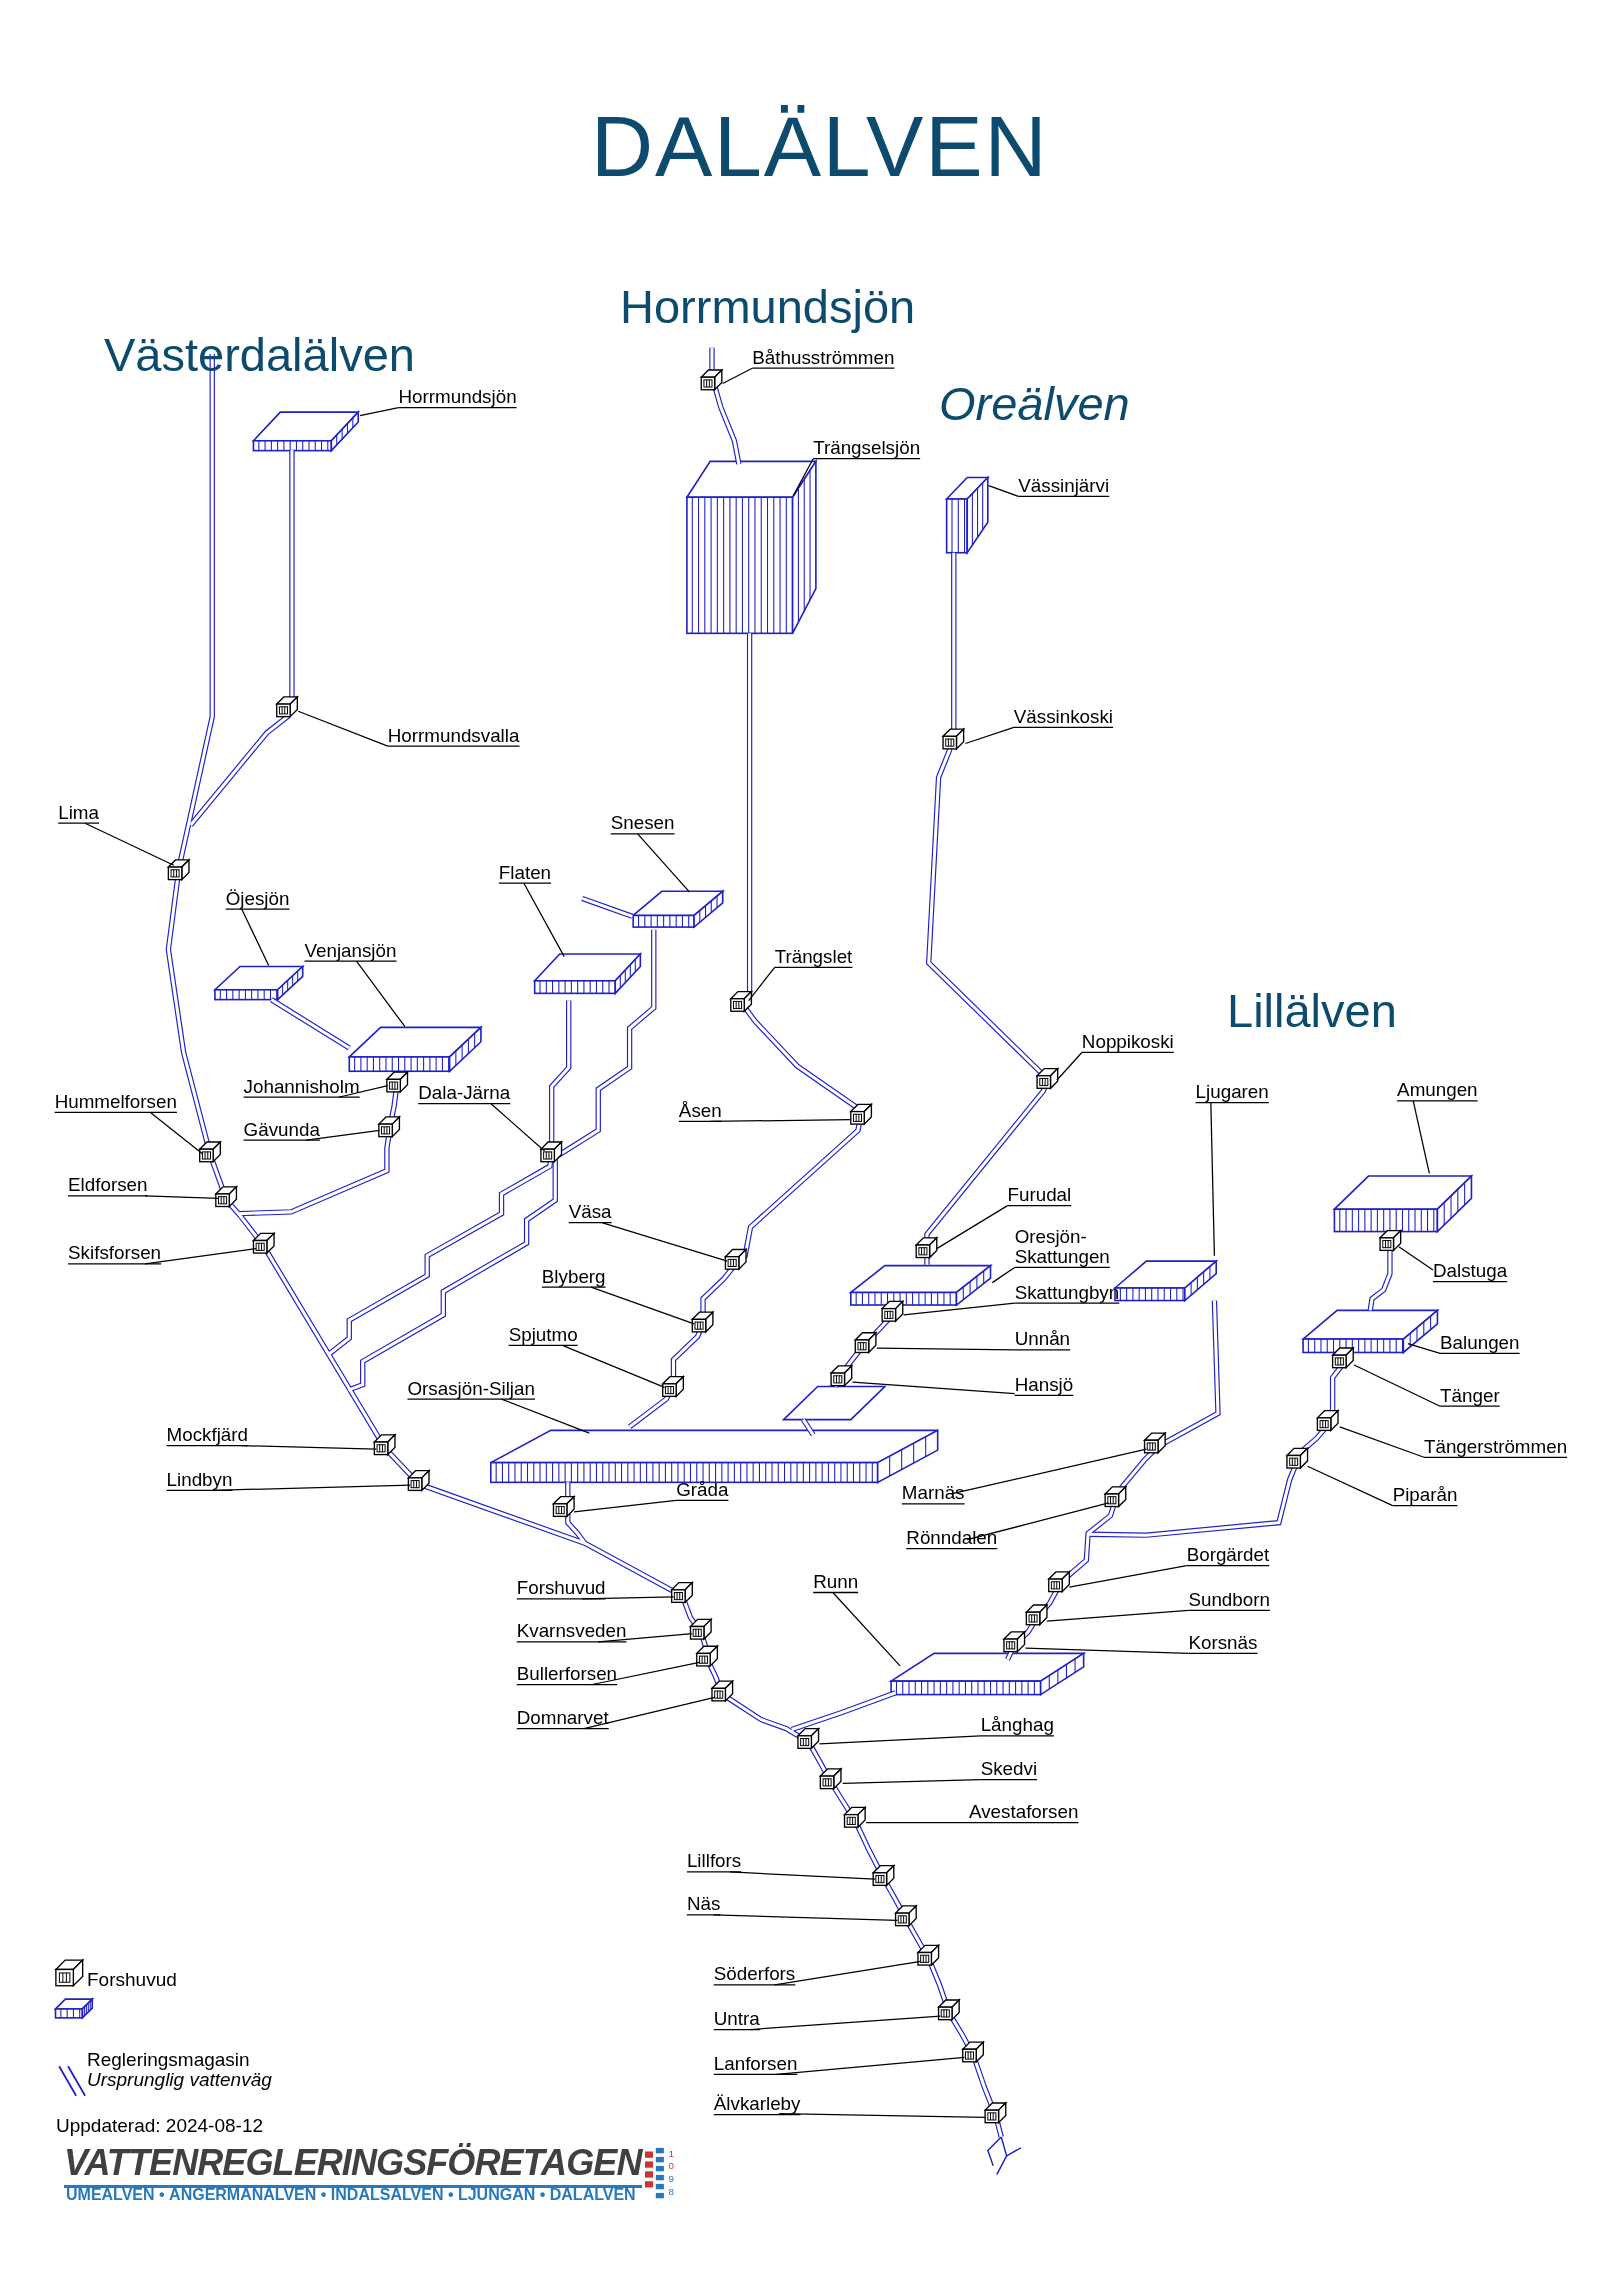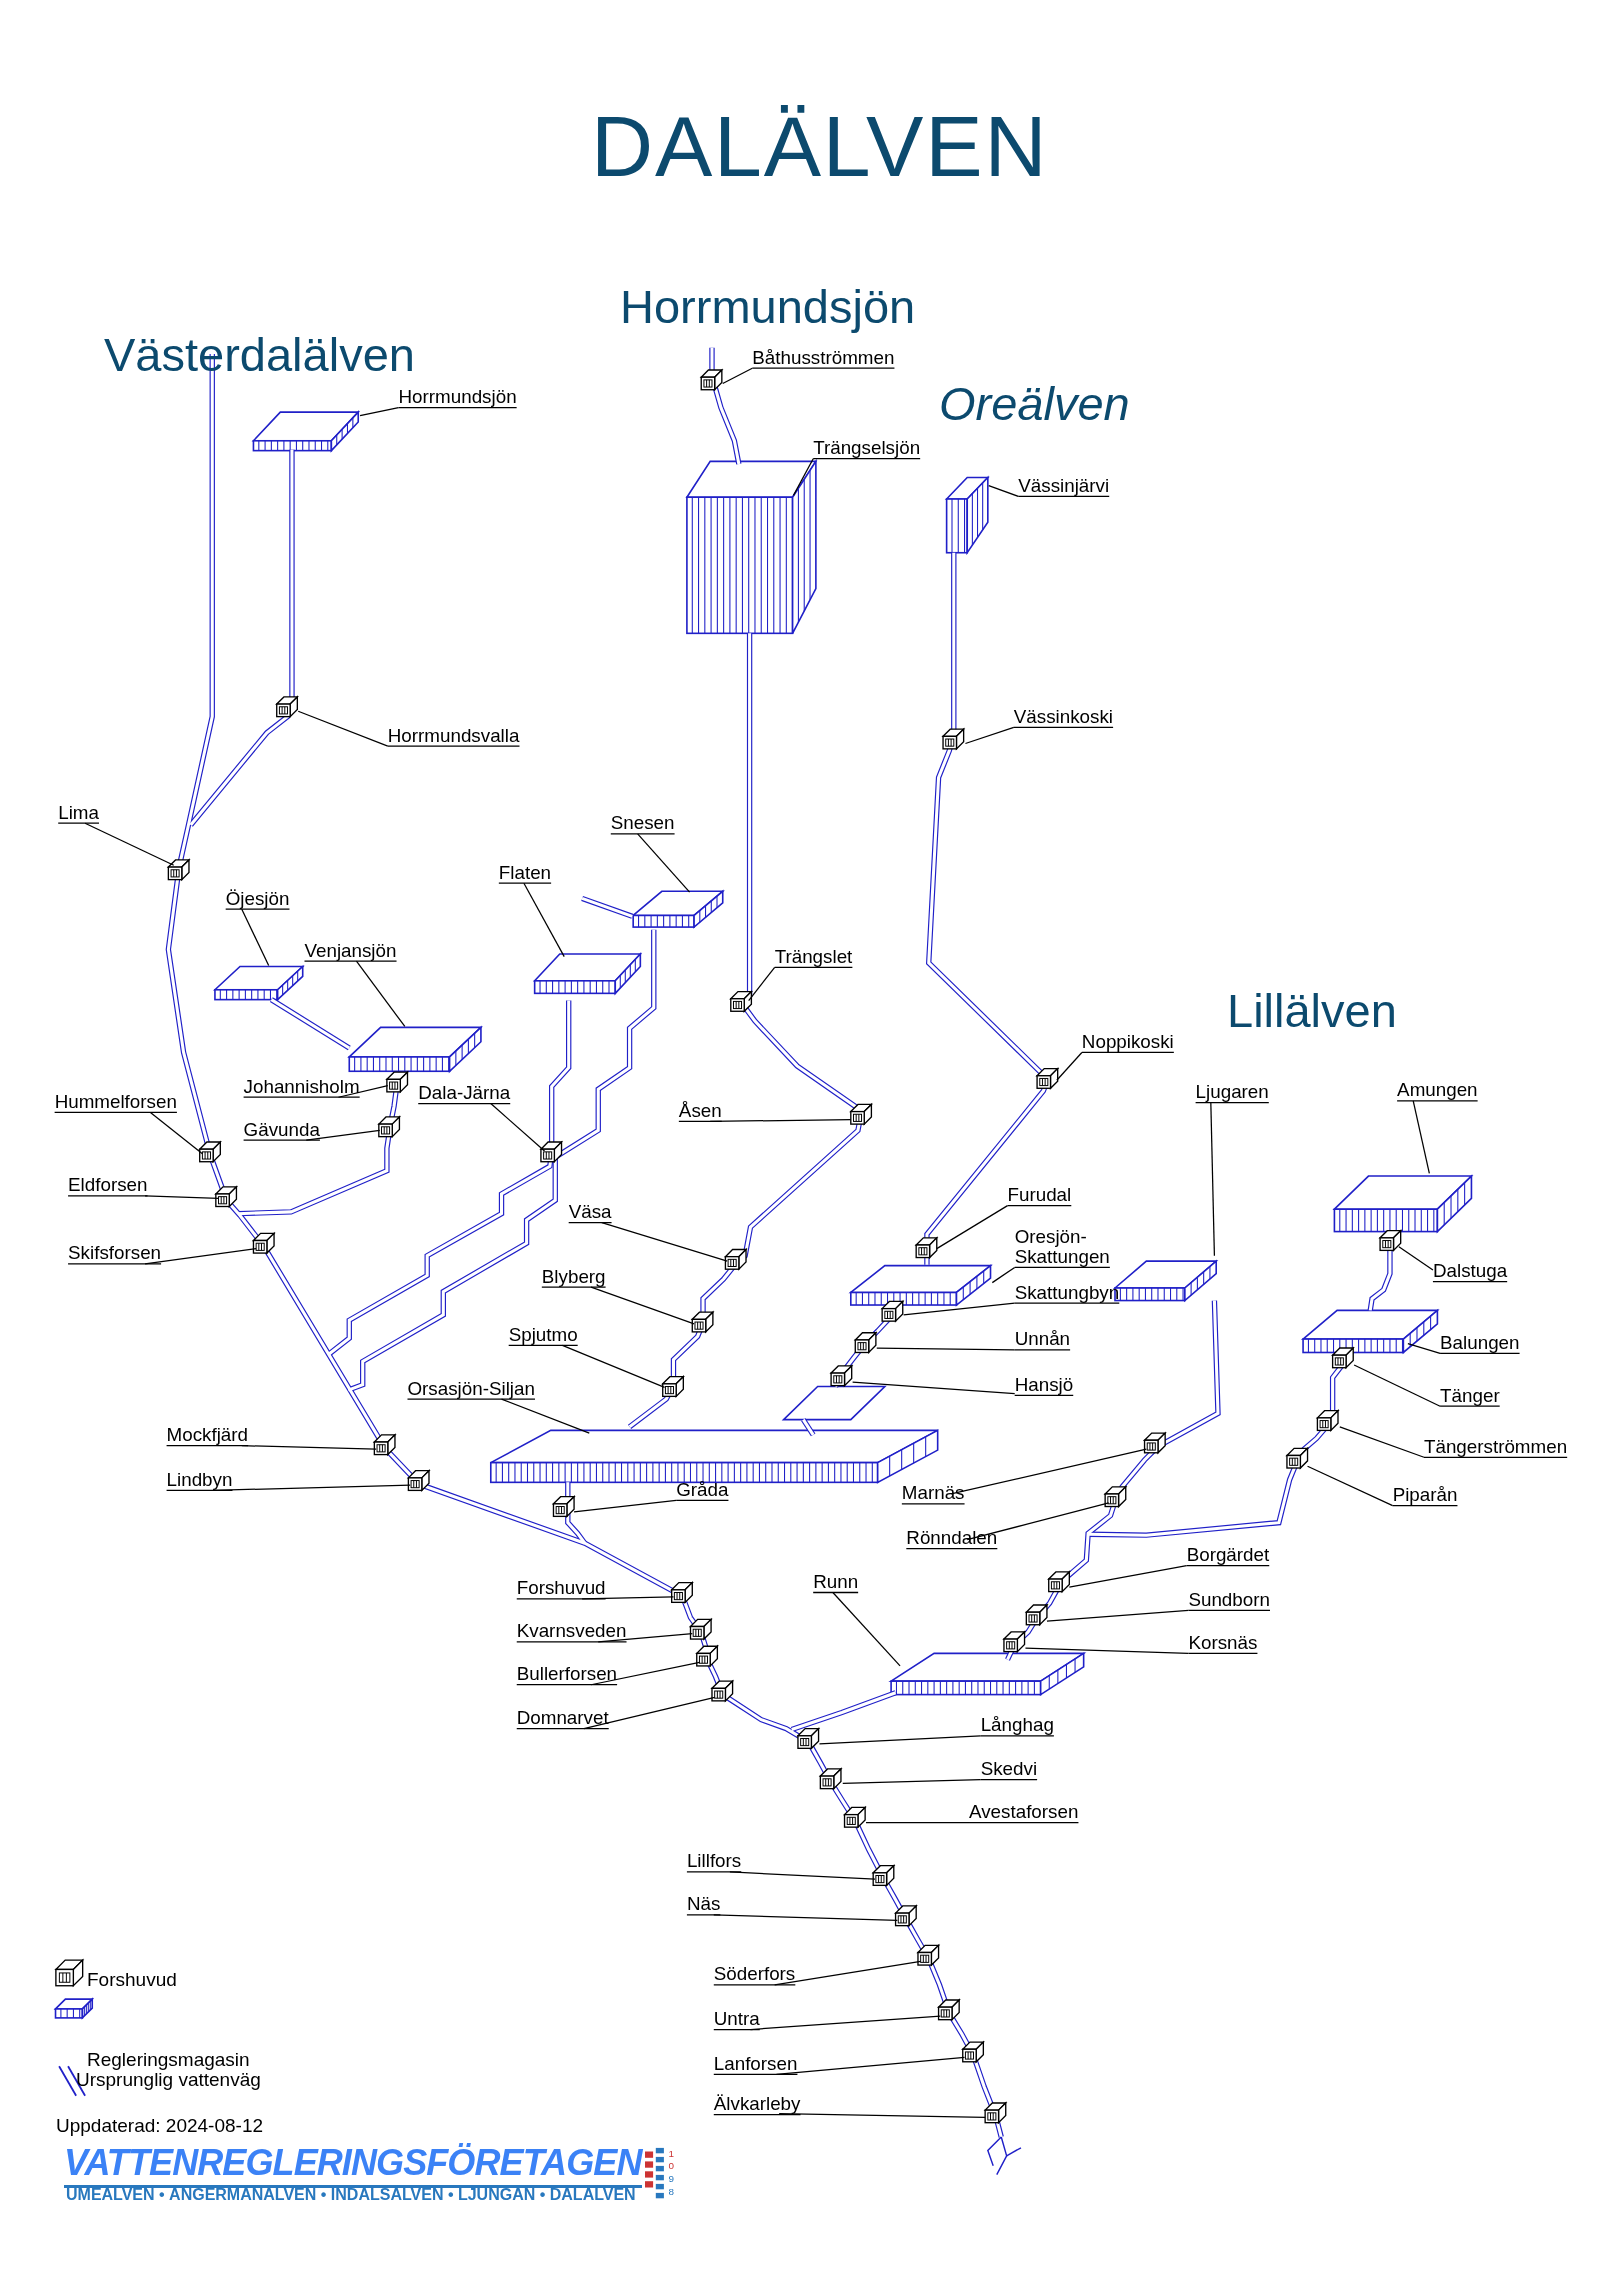--- a/index.html
+++ b/index.html
@@ -4,21 +4,21 @@
 <style>
   html,body{margin:0;padding:0;}
   body{width:1621px;height:2293px;position:relative;background:#ffffff;
        font-family:"Liberation Sans",sans-serif;overflow:hidden;}
   #stage{position:absolute;left:0;top:0;}
   .hd{position:absolute;color:#0c4a6e;white-space:nowrap;font-family:"Liberation Sans",sans-serif;}
   #hd-main{font-size:86px;letter-spacing:1.8px;}
   .hd-branch{font-size:47px;}
   .legtxt{position:absolute;color:#000;font-size:19px;white-space:nowrap;}
   #updated{position:absolute;color:#000;font-size:19px;white-space:nowrap;}
-  #logo-name{position:absolute;color:#3b82f6;font-size:36px;font-weight:bold;font-style:italic;
+  #logo-name{position:absolute;color:#404040;font-size:36px;font-weight:bold;font-style:italic;
              letter-spacing:-0.9px;border-bottom:3.6px solid #2878be;padding-bottom:0.9px;white-space:nowrap;}
   #logo-rivers{position:absolute;color:#2878be;font-size:16px;font-weight:bold;letter-spacing:0px;white-space:nowrap;}
   #logo-mark{position:absolute;}
 </style>
 </head>
 <body>
 
 <svg id="stage" width="1621" height="2293" viewBox="0 0 1810 2560">
     <g>
       <g>
@@ -1083,21 +1083,21 @@
   </svg>
 
 <div class="hd" id="hd-main" style="left:591px;top:97px;">DALÄLVEN</div>
 <div class="hd hd-branch" style="left:104px;top:283px;margin-top:44px;">Västerdalälven</div>
 <div class="hd hd-branch" style="left:620px;top:279px;">Horrmundsjön</div>
 <div class="hd hd-branch" style="left:939px;top:376px;font-style:italic;">Oreälven</div>
 <div class="hd hd-branch" style="left:1227px;top:983px;">Lillälven</div>
 
 <div class="legtxt" style="left:87px;top:1969px;">Forshuvud</div>
 <div class="legtxt" style="left:87px;top:2001px;margin-top:48px;">Regleringsmagasin</div>
-<div class="legtxt" style="left:76px;top:2069px;">Ursprunglig vattenväg</div>
+<div class="legtxt" style="left:87px;top:2069px;font-style:italic;">Ursprunglig vattenväg</div>
 <div id="updated" style="left:56px;top:2115px;">Uppdaterad: 2024-08-12</div>
 
 <div id="logo-name" style="left:64px;top:2142px;">VATTENREGLERINGSFÖRETAGEN</div>
 <div id="logo-rivers" style="left:66px;top:2186px;">UMEÄLVEN • ÅNGERMANÄLVEN • INDALSÄLVEN • LJUNGAN • DALÄLVEN</div>
 <svg id="logo-mark" style="left: 645px; top: 2146px;" width="36" height="56" viewBox="0 0 40 62">
   <g>
     <rect x="0" y="6" width="9" height="7" fill="#cc3333"></rect>
     <rect x="0" y="17" width="9" height="7" fill="#cc3333"></rect>
     <rect x="0" y="28" width="9" height="7" fill="#cc3333"></rect>
     <rect x="0" y="39" width="9" height="7" fill="#cc3333"></rect>

